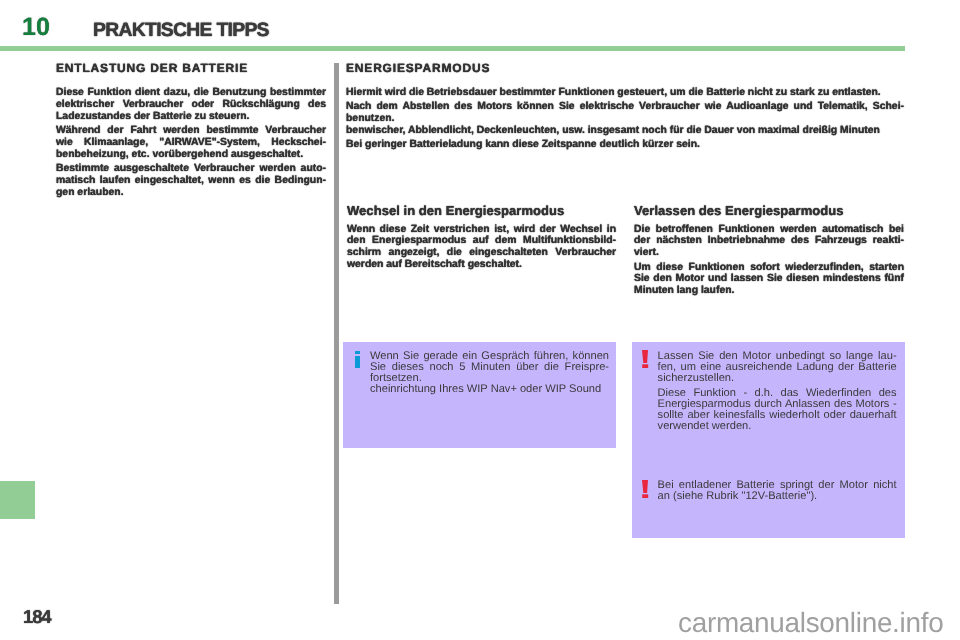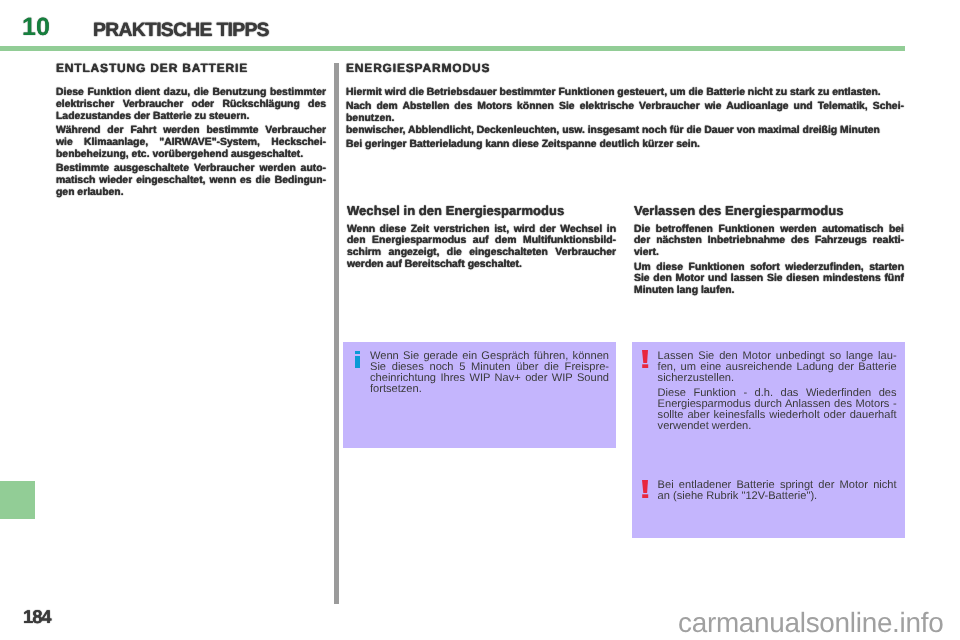--- a/index.html
+++ b/index.html
@@ -68,21 +68,21 @@
           <div class="ln">elektrischer Verbraucher oder Rückschlägung des</div>
           <div class="ln">Ladezustandes der Batterie zu steuern.</div>
         </div>
         <div class="para">
           <div class="ln">Während der Fahrt werden bestimmte Verbraucher</div>
           <div class="ln">wie Klimaanlage, "AIRWAVE"-System, Heckschei-</div>
           <div class="ln">benbeheizung, etc. vorübergehend ausgeschaltet.</div>
         </div>
         <div class="para">
           <div class="ln">Bestimmte ausgeschaltete Verbraucher werden auto-</div>
-          <div class="ln">matisch wieder eingeschaltet, wenn es die Bedingun-</div>
+          <div class="ln">matisch laufen eingeschaltet, wenn es die Bedingun-</div>
           <div class="ln">gen erlauben.</div>
         </div>
       </div>
   </div>
 
   <div class="col" style="left:346px;top:62px;width:558px;">
     <div class="h1">ENERGIESPARMODUS</div>
     <div>
         <div class="para">
           <div class="ln">Hiermit wird die Betriebsdauer bestimmter Funktionen gesteuert, um die Batterie nicht zu stark zu entlasten.</div>
@@ -128,22 +128,22 @@
 
   <div class="box" style="left:343px;top:342px;width:273px;height:106px;">
     <div class="ibadge" style="left:11.8px;top:8.75px;height:18px;">
       <span class="dot"></span>
       <span class="stem"></span>
     </div>
     <div class="boxtxt" style="left:27px;top:9px;width:239px;">
         <div class="para">
           <div class="ln">Wenn Sie gerade ein Gespräch führen, können</div>
           <div class="ln">Sie dieses noch 5 Minuten über die Freispre-</div>
+          <div class="ln">fortsetzen.</div>
           <div class="ln">cheinrichtung Ihres WIP Nav+ oder WIP Sound</div>
-          <div class="ln">fortsetzen.</div>
         </div>
       </div>
   </div>
 
   <div class="box" style="left:632px;top:342px;width:273px;height:144px;">
     <div class="wbadge" style="left:9.8px;top:8px;">
       <svg width="7" height="19" viewBox="0 0 7 19" aria-hidden="true">
         <polygon points="0.0,0.0 6.0,0.0 5.1,12.9 1.3,12.9" fill="#e8273f"></polygon>
         <rect x="0.2" y="14.3" width="6.0" height="3.7" fill="#e8273f"></rect>
       </svg>

